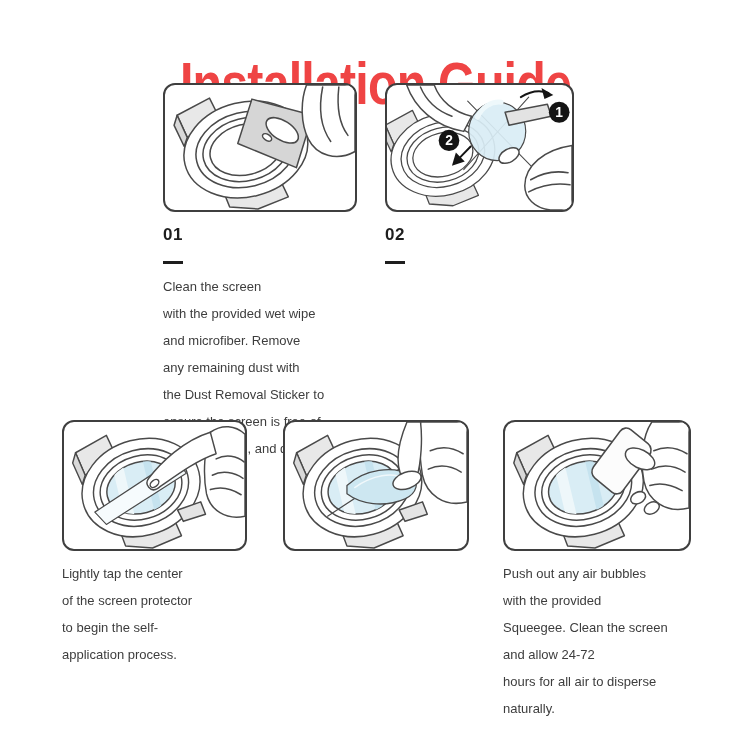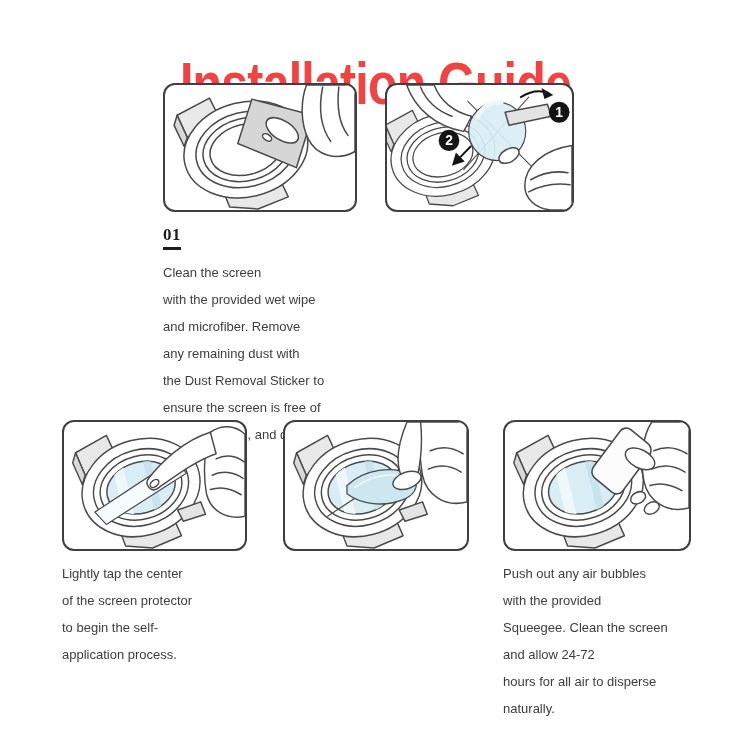--- a/index.html
+++ b/index.html
@@ -5,21 +5,21 @@
   html,body{margin:0;padding:0;background:#fff;}
   .page{position:relative;width:750px;height:750px;background:#fff;overflow:hidden;
         font-family:"Liberation Sans",sans-serif;}
   .title{position:absolute;top:10px;left:0;width:750px;text-align:center;
          font-size:59px;font-weight:700;color:#ef4444;letter-spacing:-1px;}
   .title span{display:inline-block;transform:scaleX(0.82);transform-origin:center;white-space:nowrap;}
   .step{position:absolute;}
   .panel{border:2px solid #3f3f3f;border-radius:12px;background:#fff;overflow:hidden;}
   .panel svg{display:block;width:100%;height:100%;}
   .num{margin-top:13px;font-size:17px;font-weight:700;color:#1e1e1e;letter-spacing:0.5px;}
-  .num span{display:inline-block;padding-bottom:2px;border-bottom:3px solid #1e1e1e;font-family:Liberation Serif, serif;}
+  .num span{display:inline-block;padding-bottom:16px;border-bottom:3px solid #1e1e1e;}
   .desc{margin:9px 0 0 0;font-size:13px;line-height:27px;color:#3d3d3d;
         white-space:pre-line;width:206px;}
   .outline{stroke:#4a4a4a;stroke-width:1.5;stroke-linejoin:round;stroke-linecap:round;}
   .badge-num{font-family:"Liberation Sans",sans-serif;font-size:14px;font-weight:700;fill:#ffffff;text-anchor:middle;}
 </style>
 </head>
 <body>
 
 <div class="page">
 
@@ -87,20 +87,21 @@
           <polygon points="169,10 157,3 160,14" fill="#141414" stroke="none"></polygon>
           <circle cx="175" cy="27" r="10.5" fill="#141414" stroke="none"></circle>
           <text class="badge-num" x="175" y="32" stroke="none">1</text>
           <line x1="85" y1="61" x2="73" y2="73" stroke="#141414" stroke-width="2"></line>
           <polygon points="66,80 70,67 79,76" fill="#141414" stroke="none"></polygon>
           <circle cx="63" cy="55" r="10.5" fill="#141414" stroke="none"></circle>
           <text class="badge-num" x="63" y="60" stroke="none">2</text>
         </g>
       </svg>
     </div>
+    <div class="num"><span>02</span></div>
   </section>
 
   <section class="step" style="left:62px;top:420px;width:181px">
     <div class="panel" style="width:181px;height:127px">
       <svg viewBox="0 0 188 124" preserveAspectRatio="none">
         <defs>
             <clipPath id="scr3">
               <ellipse cx="80" cy="64" rx="36" ry="25" transform="rotate(-14 80 64)"></ellipse>
             </clipPath>
           </defs>

